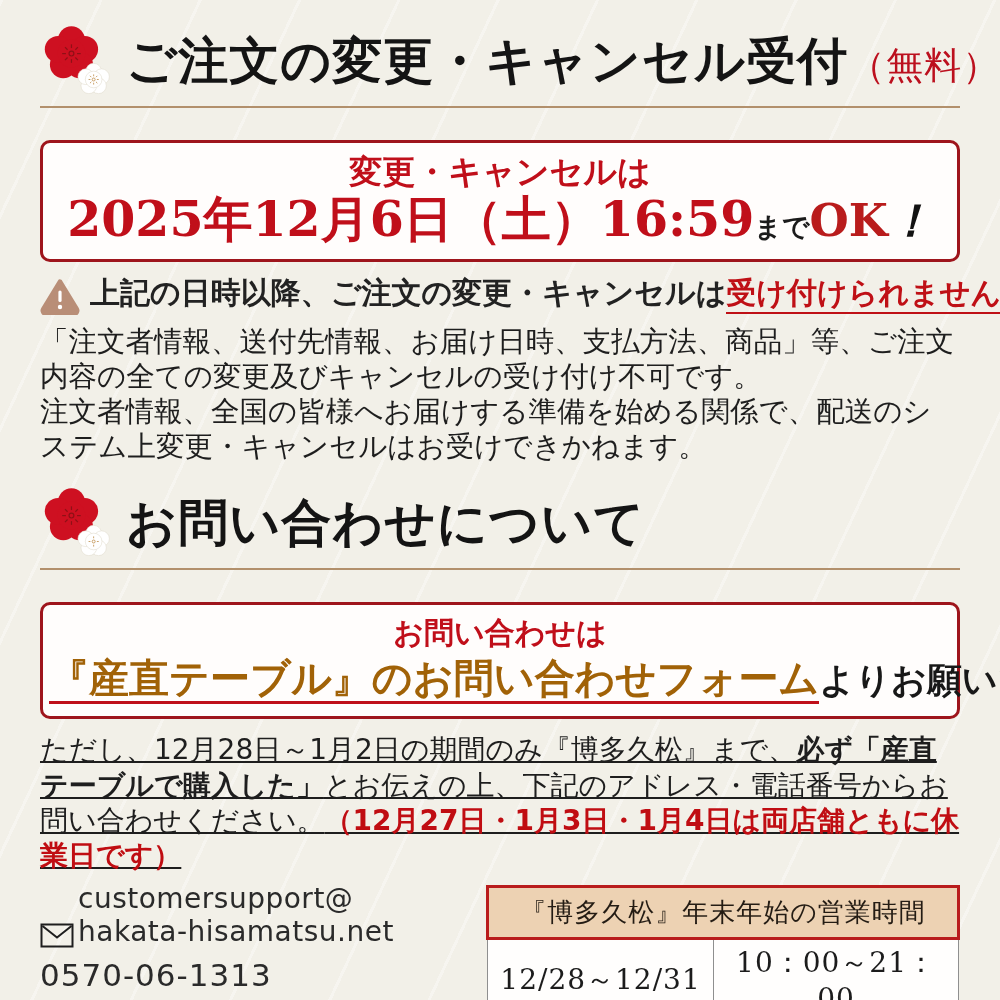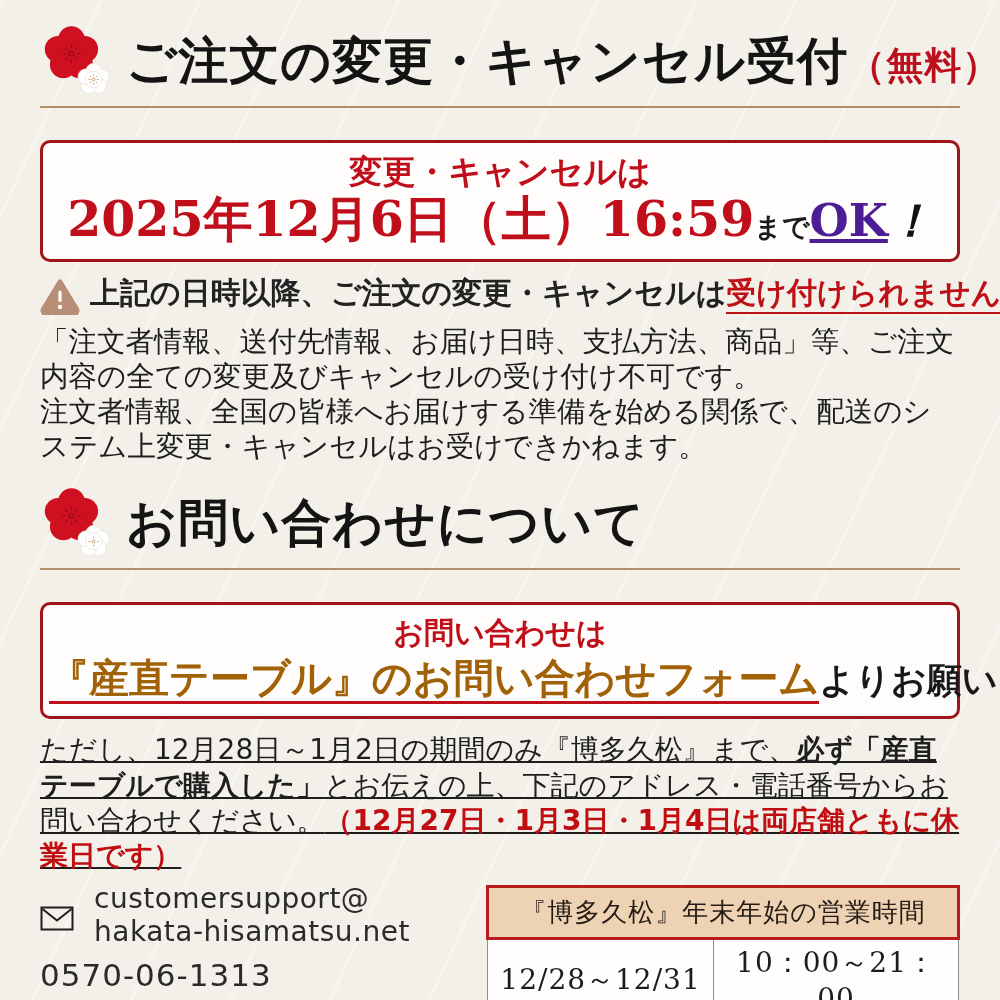--- a/index.html
+++ b/index.html
@@ -14,33 +14,33 @@
   .wrap { padding:22px 40px 0 40px; }
 
   
   .sec-head { display:flex; align-items:center; gap:12px; }
   .plum { width:74px; height:78px; flex:none; }
   .sec-title {
     font-family:"DejaVu Serif","Liberation Serif",serif;
     font-size:50px; font-weight:700; color:#141414; letter-spacing:1px;
     line-height:1.05; white-space:nowrap;
   }
-  .free { color:#bc101e; font-size:37px; font-weight:700; }
+  .free { color:#bc101e; font-size:37px; font-weight:400; }
   .head-rule { height:2px; background:#b2906c; margin-top:6px; }
 
   
   .redbox {
     background:#fffdfc; border:3px solid #9e151c; border-radius:10px;
     text-align:center; margin-top:32px; padding:8px 6px 12px 6px;
     font-family:"DejaVu Serif","Liberation Serif",serif;
   }
   .rb-l1 { color:#c00f1a; font-size:33px; font-weight:700; line-height:1.25; }
   .rb-l2 { color:#c00f1a; font-size:49px; font-weight:700; line-height:1.12; white-space:nowrap; }
   .made  { font-size:27px; color:#1b1b1b; }
-  .okTxt { font-size:45px; color:#4c1d95;text-decoration:underline; }
+  .okTxt { font-size:45px; color:#b91c1c; }
   .bang  { font-style:italic; font-size:45px; color:#121212; }
   .rb2-l1 { color:#c00f1a; font-size:30px; font-weight:700; line-height:1.3; }
   .rb2-l2 { font-size:35px; font-weight:700; color:#181818; line-height:1.3; white-space:nowrap; }
   .form-link { color:#a16207; font-size:40px; border-bottom:3px solid #bf0f19; cursor:pointer; }
 
   
   .warn { display:flex; align-items:flex-start; gap:10px; margin-top:13px;
           font-size:30px; font-weight:700; line-height:1.2; white-space:nowrap; }
   .warn-icon { width:40px; height:37px; flex:none; margin-top:3px; }
   .warn-red { color:#bf1016; border-bottom:2px solid #bf1016; padding-bottom:2px; }
@@ -50,21 +50,21 @@
 
   .sec2 { margin-top:20px;text-align:right; }
 
   .note { margin-top:13px; font-size:28px; line-height:1.26; color:#1e1e1e;text-decoration:underline; }
   .note .emph { font-weight:700; }
   .note .red { color:#c00d12; font-weight:700; }
 
   
   .bottom { display:flex; margin-top:10px; gap:14px; align-items:flex-start; }
   .contact { width:432px; color:#2a2a2a; }
-  .c-row { display:flex; gap:20px; align-items:center; }
+  .c-row { display:flex; gap:4px; align-items:flex-end; }
   .c-icon { flex:none; margin-top:6px; }
   .email-txt { font-size:28px; line-height:1.15; letter-spacing:.5px; }
   .phone-row { margin-top:10px; }
   .phone-num { font-size:31px; letter-spacing:1px; line-height:1.1; }
 
   table.hours { border-collapse:collapse; flex:1; font-family:"DejaVu Serif","Liberation Serif",serif; margin-top:2px; }
   table.hours th {
     background:#edd2b3; border:3px solid #b91c1c; font-weight:400;
     font-size:26px; padding:7px 4px; color:#241c14; letter-spacing:1px;
   }

